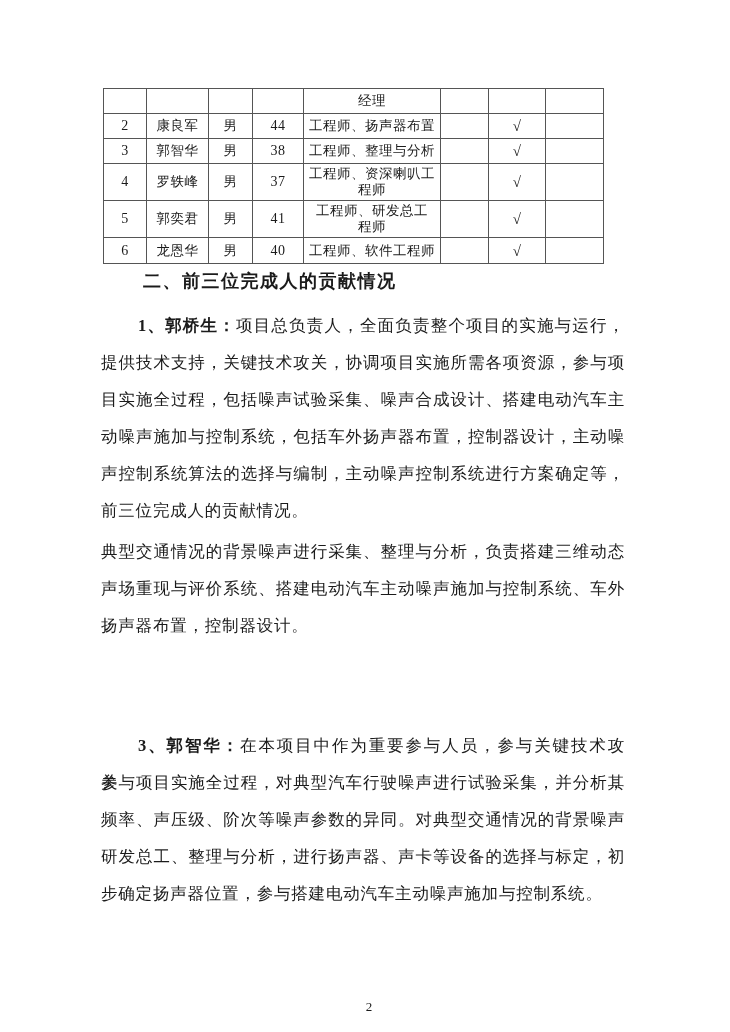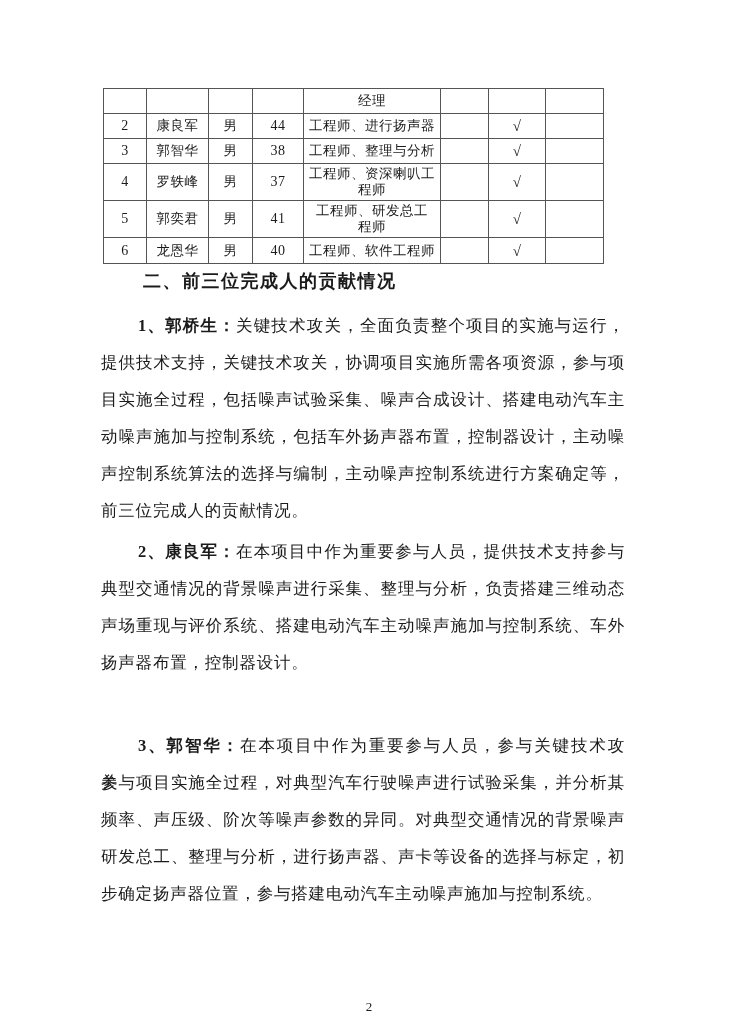--- a/index.html
+++ b/index.html
@@ -111,21 +111,21 @@
         <td class="title-cell">经理</td>
         <td></td>
         <td></td>
         <td></td>
       </tr>
       <tr class="h25">
         <td class="num-cell">2</td>
         <td>康良军</td>
         <td>男</td>
         <td class="num-cell">44</td>
-        <td class="title-cell">工程师、进行扬声器</td>
+        <td class="title-cell">工程师、扬声器布置</td>
         <td></td>
         <td class="check-cell">√</td>
         <td></td>
       </tr>
       <tr class="h25">
         <td class="num-cell">3</td>
         <td>郭智华</td>
         <td>男</td>
         <td class="num-cell">38</td>
         <td class="title-cell">工程师、整理与分析</td>
@@ -164,30 +164,29 @@
         <td></td>
         <td class="check-cell">√</td>
         <td></td>
       </tr>
     </tbody>
   </table>
 
   <div class="section-heading">二、前三位完成人的贡献情况</div>
 
   <div class="para" id="para-1">
-    <div class="line first"><b>1、郭桥生：</b><span>关键技术攻关，全面负责整个项目的实施与运行，</span></div>
+    <div class="line first"><b>1、郭桥生：</b><span>项目总负责人，全面负责整个项目的实施与运行，</span></div>
     <div class="line">提供技术支持，关键技术攻关，协调项目实施所需各项资源，参与项</div>
     <div class="line">目实施全过程，包括噪声试验采集、噪声合成设计、搭建电动汽车主</div>
     <div class="line">动噪声施加与控制系统，包括车外扬声器布置，控制器设计，主动噪</div>
     <div class="line">声控制系统算法的选择与编制，主动噪声控制系统进行方案确定等，</div>
     <div class="line last">前三位完成人的贡献情况。</div>
   </div>
 
   <div class="para" id="para-2">
-    <div class="line first"><b>2、康良军：</b><span>在本项目中作为重要参与人员，提供技术支持参与</span></div>
     <div class="line">典型交通情况的背景噪声进行采集、整理与分析，负责搭建三维动态</div>
     <div class="line">声场重现与评价系统、搭建电动汽车主动噪声施加与控制系统、车外</div>
     <div class="line last">扬声器布置，控制器设计。</div>
   </div>
 
   <div class="para" id="para-3">
     <div class="line first"><b>3、郭智华：</b><span>在本项目中作为重要参与人员，参与关键技术攻关，</span></div>
     <div class="line">参与项目实施全过程，对典型汽车行驶噪声进行试验采集，并分析其</div>
     <div class="line">频率、声压级、阶次等噪声参数的异同。对典型交通情况的背景噪声</div>
     <div class="line">研发总工、整理与分析，进行扬声器、声卡等设备的选择与标定，初</div>

